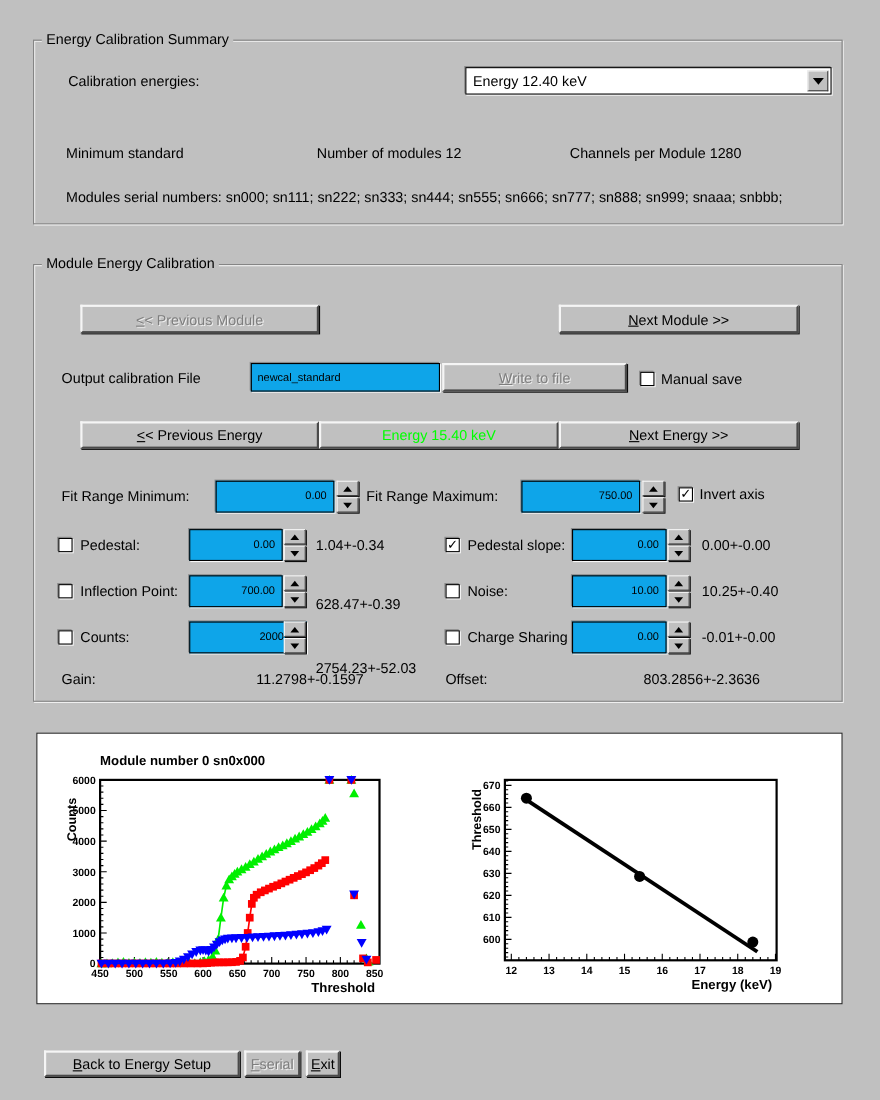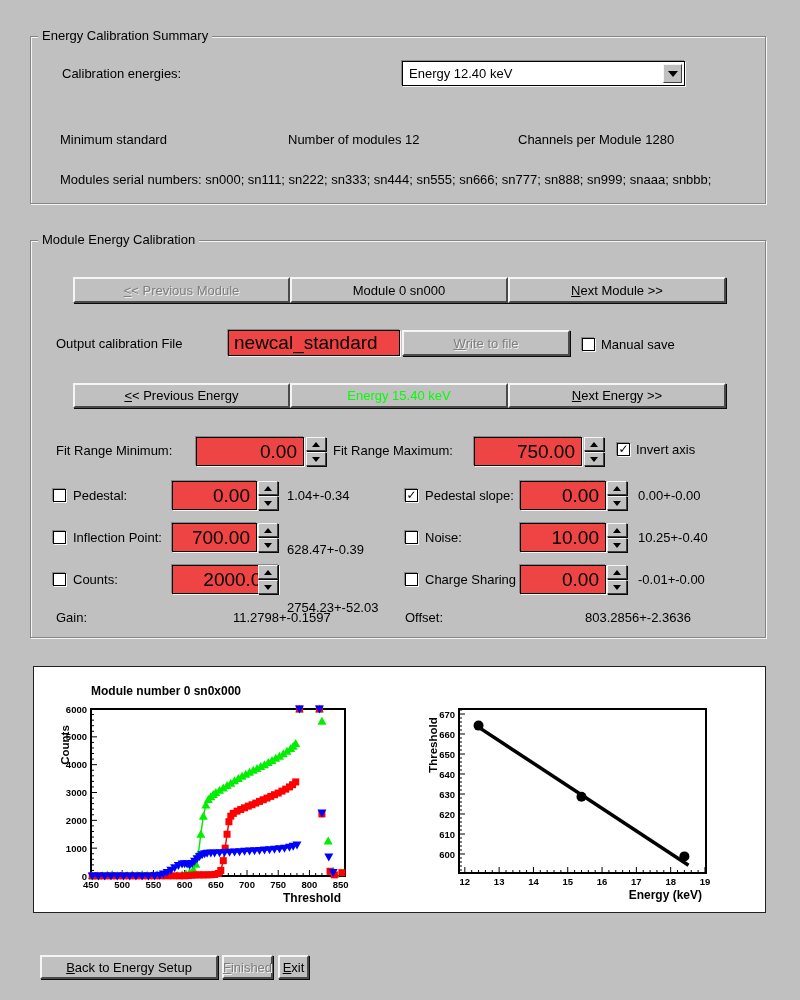--- a/index.html
+++ b/index.html
@@ -21,23 +21,23 @@
   .btn {
     position:absolute; background:#c0c0c0; display:flex; align-items:center; justify-content:center;
     border-top:2px solid #f5f5f5; border-left:2px solid #f5f5f5;
     border-right:2px solid #4a4a4a; border-bottom:2px solid #4a4a4a;
     box-shadow: 1px 1px 0 #0a0a0a;
     white-space:nowrap; cursor:default; user-select:none;
   }
   .btn.disabled { color:#7e7e7e; text-shadow:1px 1px 0 #f0f0f0; }
   .u { text-decoration:underline; }
   input.fieldinput {
-    position:absolute; background:#ef4444; border:1px solid #000;
+    position:absolute; background:#0ea5e9; border:1px solid #000;
     box-shadow: -1px -1px 0 #898989, 1px 1px 0 #f8f8f8;
-    font-family:"Liberation Sans","DejaVu Sans",sans-serif; font-size:19px; color:#000;
+    font-family:"Liberation Sans","DejaVu Sans",sans-serif; font-size:10px; color:#000;
     padding:0 5px; outline:none;
   }
   input.num { text-align:right; padding-right:6px; }
   .spinbtns { position:absolute; display:flex; flex-direction:column; gap:1px; }
   .spinbtn {
     flex:1; background:#c0c0c0; display:flex; align-items:center; justify-content:center;
     border-top:1px solid #f5f5f5; border-left:1px solid #f5f5f5;
     border-right:1px solid #3f3f3f; border-bottom:1px solid #3f3f3f;
     box-shadow: 1px 1px 0 #0a0a0a;
   }
@@ -66,41 +66,40 @@
 </head>
 <body>
 
 <div class="screen">
 
   <div class="group" style="left:30px; top:36px; width:736px; height:168px;"></div>
   <div class="gtitle" style="left:38px; top:29px;">Energy Calibration Summary</div>
 
   <div class="lbl" style="left:62px; top:66px;">Calibration energies:</div>
 
-  <div class="combo" style="left:402px; top:61px; width:283px; height:25px;padding-left:34px;">
+  <div class="combo" style="left:423px; top:61px; width:333px; height:25px;padding-left:34px;">
     <span class="val">Energy 12.40 keV</span>
     <span class="arrowbtn">
       <span class="tri-down"></span>
     </span>
   </div>
 
   <div class="lbl" style="left:60px; top:132px;">Minimum standard</div>
   <div class="lbl" style="left:288px; top:132px;">Number of modules 12</div>
   <div class="lbl" style="left:518px; top:132px;">Channels per Module 1280</div>
   <div class="lbl" style="left:60px; top:172px;">Modules serial numbers: sn000; sn111; sn222; sn333; sn444; sn555; sn666; sn777; sn888; sn999; snaaa; snbbb;</div>
 
   <div class="group" style="left:30px; top:240px; width:736px; height:398px;"></div>
   <div class="gtitle" style="left:38px; top:233px;text-align:right;">Module Energy Calibration</div>
 
   <div class="btn disabled" style="left:73px; top:277px; width:217px; height:26px;">
     <span></span>
       <span class="u">&lt;</span>
       <span>&lt; Previous Module</span>
   </div>
-  <div class="btn" style="left:290px; top:277px; width:218px; height:26px;">Module 0 sn000</div>
   <div class="btn" style="left:508px; top:277px; width:218px; height:26px;">
     <span></span>
       <span class="u">N</span>
       <span>ext Module &gt;&gt;</span>
   </div>
 
   <div class="lbl" style="left:56px; top:336px;">Output calibration File</div>
   <input class="fieldinput" style="left: 228px; top: 330px; width: 172px; height: 26px;" value="newcal_standard">
   <div class="btn disabled" style="left:402px; top:330px; width:168px; height:26px;">
     <span></span>
@@ -599,21 +598,21 @@
   </div>
 
   <div class="btn" style="left:40px; top:955px; width:178px; height:24px;">
     <span></span>
       <span class="u">B</span>
       <span>ack to Energy Setup</span>
   </div>
   <div class="btn disabled" style="left:222px; top:955px; width:51px; height:24px;">
     <span></span>
       <span class="u">F</span>
-      <span>inished</span>
+      <span>serial</span>
   </div>
   <div class="btn" style="left:278px; top:955px; width:31px; height:24px;">
     <span></span>
       <span class="u">E</span>
       <span>xit</span>
   </div>
 
 </div>
 
 </body></html>

